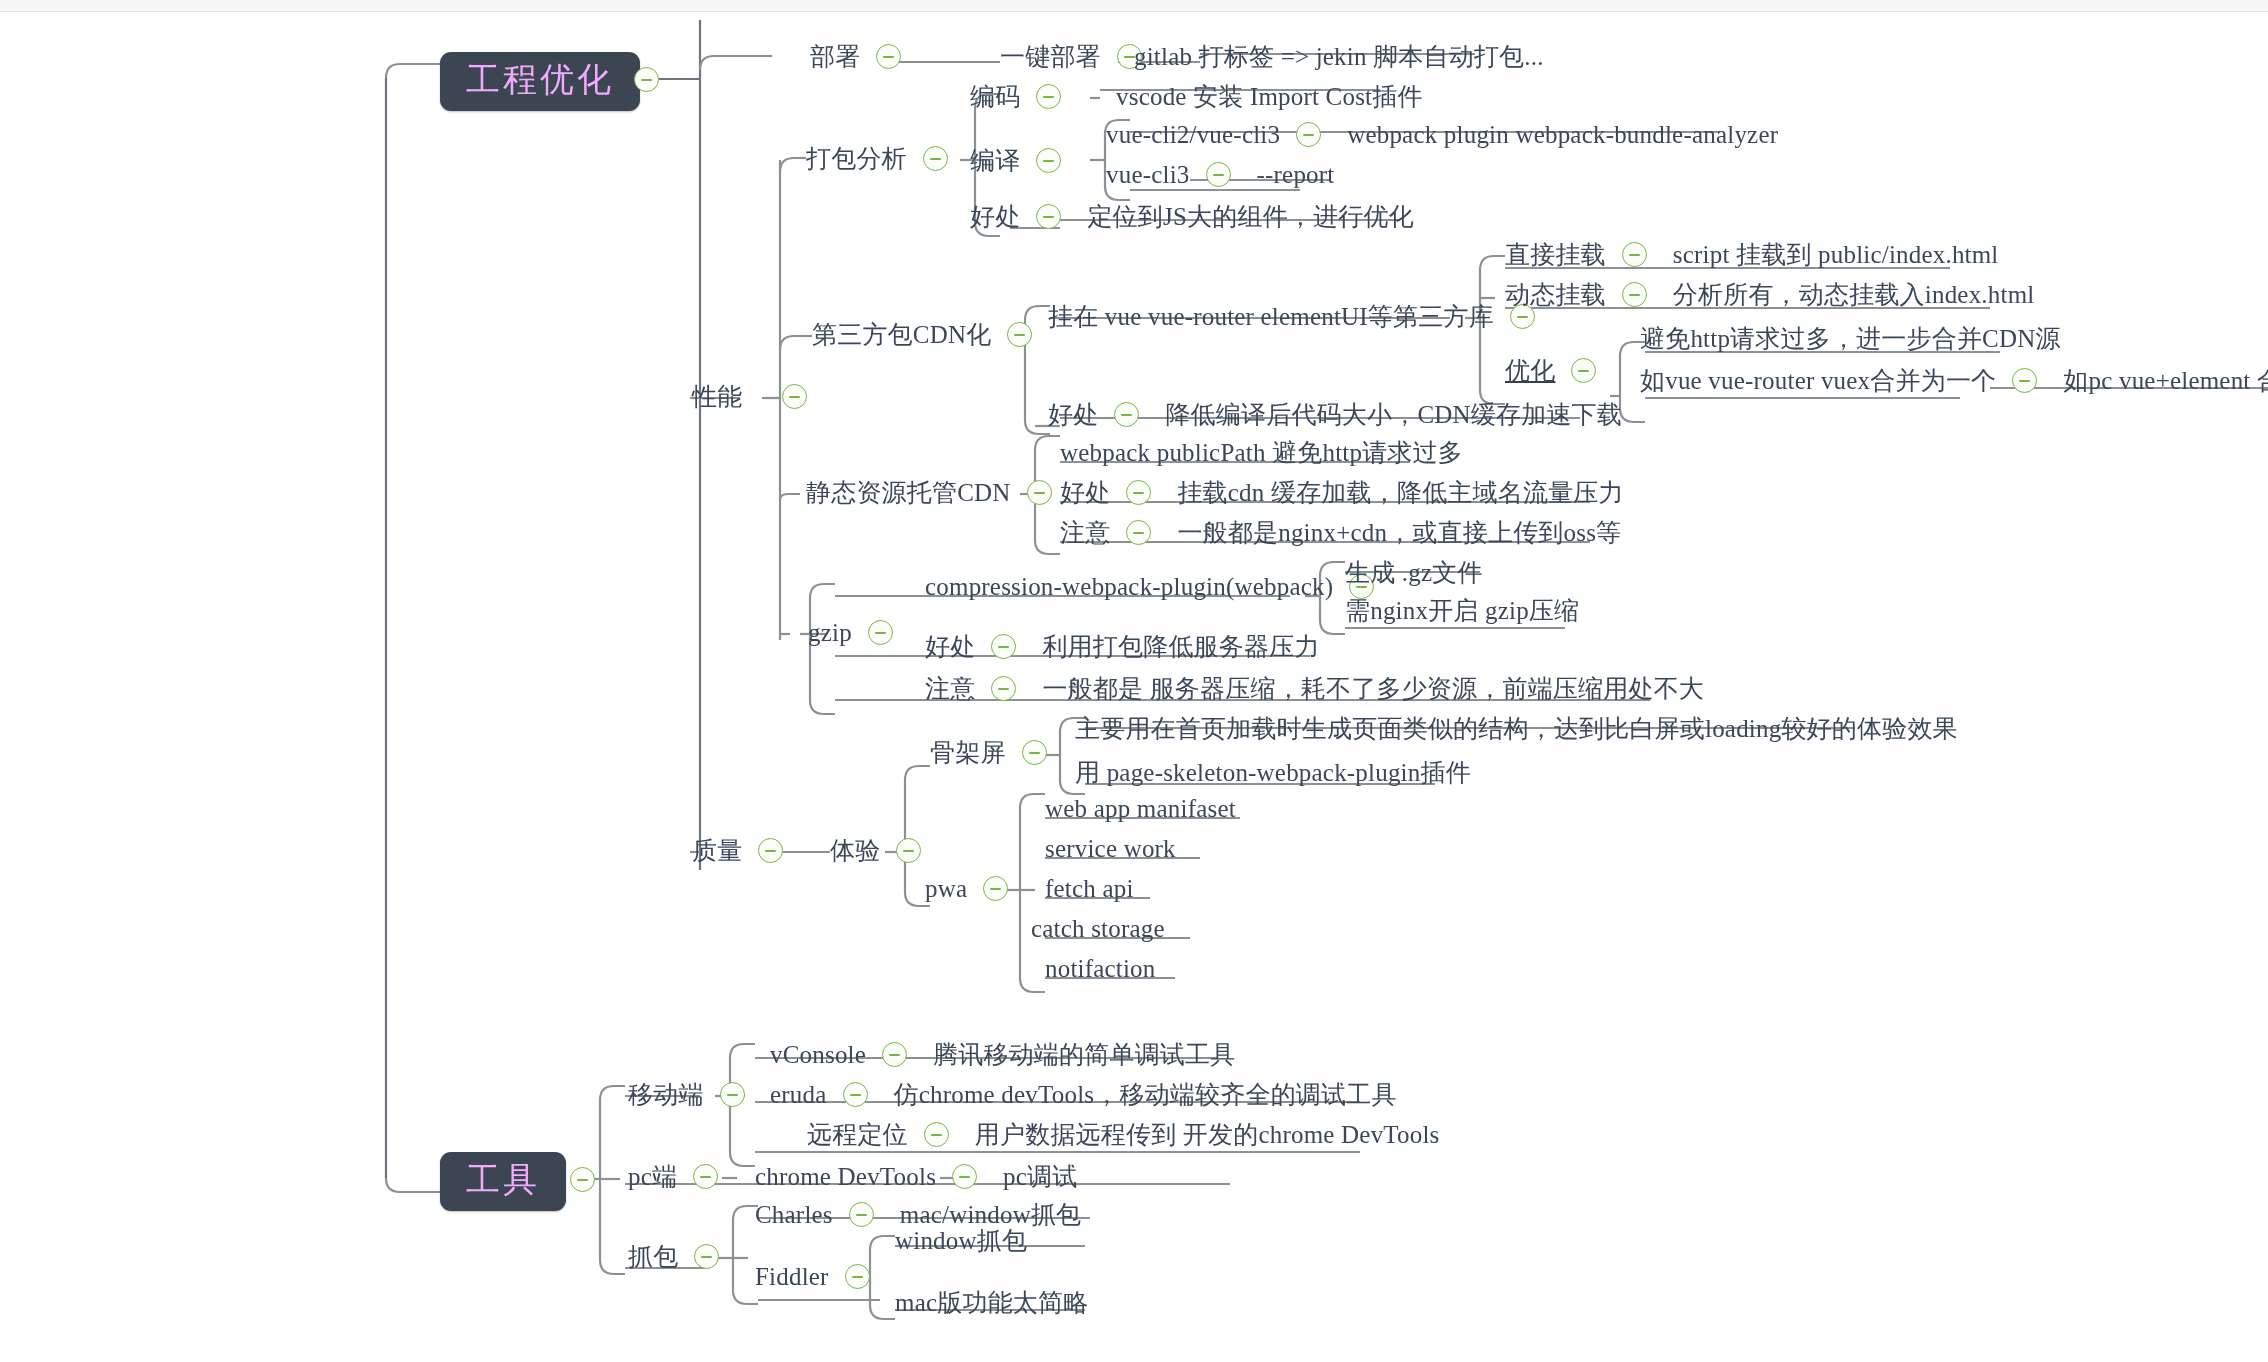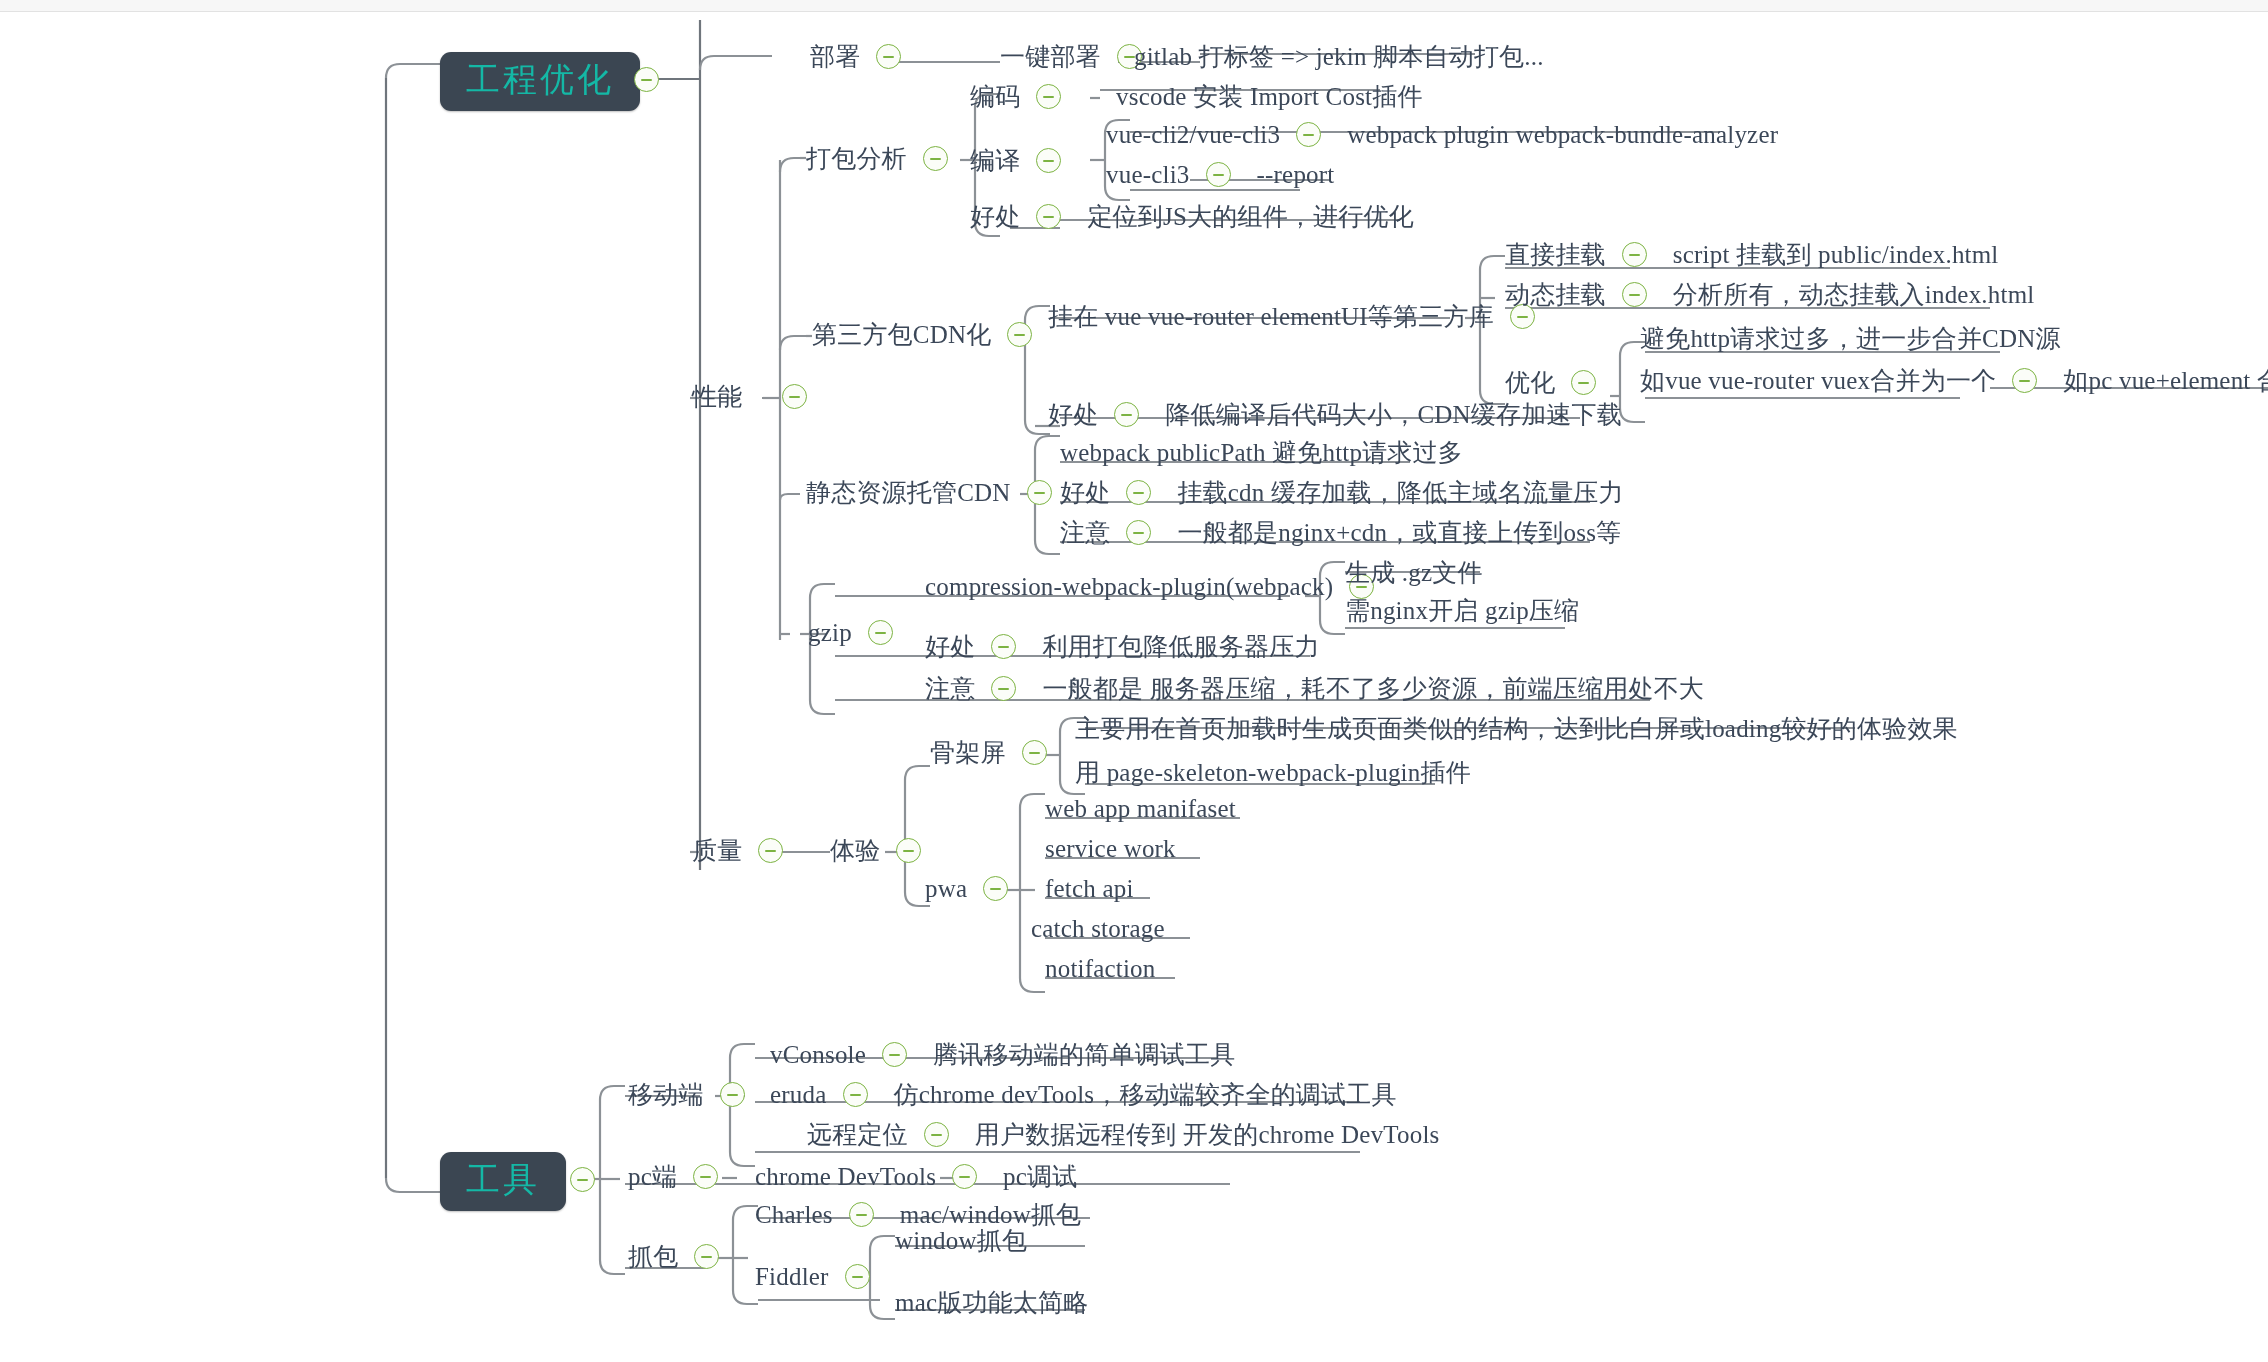--- a/index.html
+++ b/index.html
@@ -49,21 +49,21 @@
     color: #3b4758;
     letter-spacing: 0.2px;
   }
   .root {
     background: #3b4652;
     border-radius: 11px;
     padding: 11px 26px 14px 26px;
     box-shadow: 0 1px 2px rgba(0,0,0,0.25);
   }
   .root .txt {
-    color: #14b8a6;
+    color: #f0abfc;
     font-size: 34px;
     letter-spacing: 3px;
   }
   
   .toggle {
     width: 25px;
     height: 25px;
     border-radius: 50%;
     border: 1.6px solid #7cb342;
     background: #fbfdf8;
@@ -338,21 +338,21 @@
     <span class="toggle"></span>
     <span class="gap"></span>
     <span class="txt">script 挂载到 public/index.html</span>
   </div>
   <div class="node" style="left:1505px; top:282px;">
     <span class="txt">动态挂载</span>
     <span class="toggle"></span>
     <span class="gap"></span>
     <span class="txt">分析所有，动态挂载入index.html</span>
   </div>
-  <div class="node" style="left:1505px; top:370px;">
+  <div class="node" style="left:1505px; top:358px;text-decoration:underline;">
     <span class="txt">优化</span>
     <span class="toggle"></span>
   </div>
   <div class="node" style="left:1640px; top:326px;">
     <span class="txt">避免http请求过多，进一步合并CDN源</span>
   </div>
   <div class="node" style="left:1640px; top:368px;">
     <span class="txt">如vue vue-router vuex合并为一个</span>
     <span class="toggle"></span>
     <span class="gap"></span>

